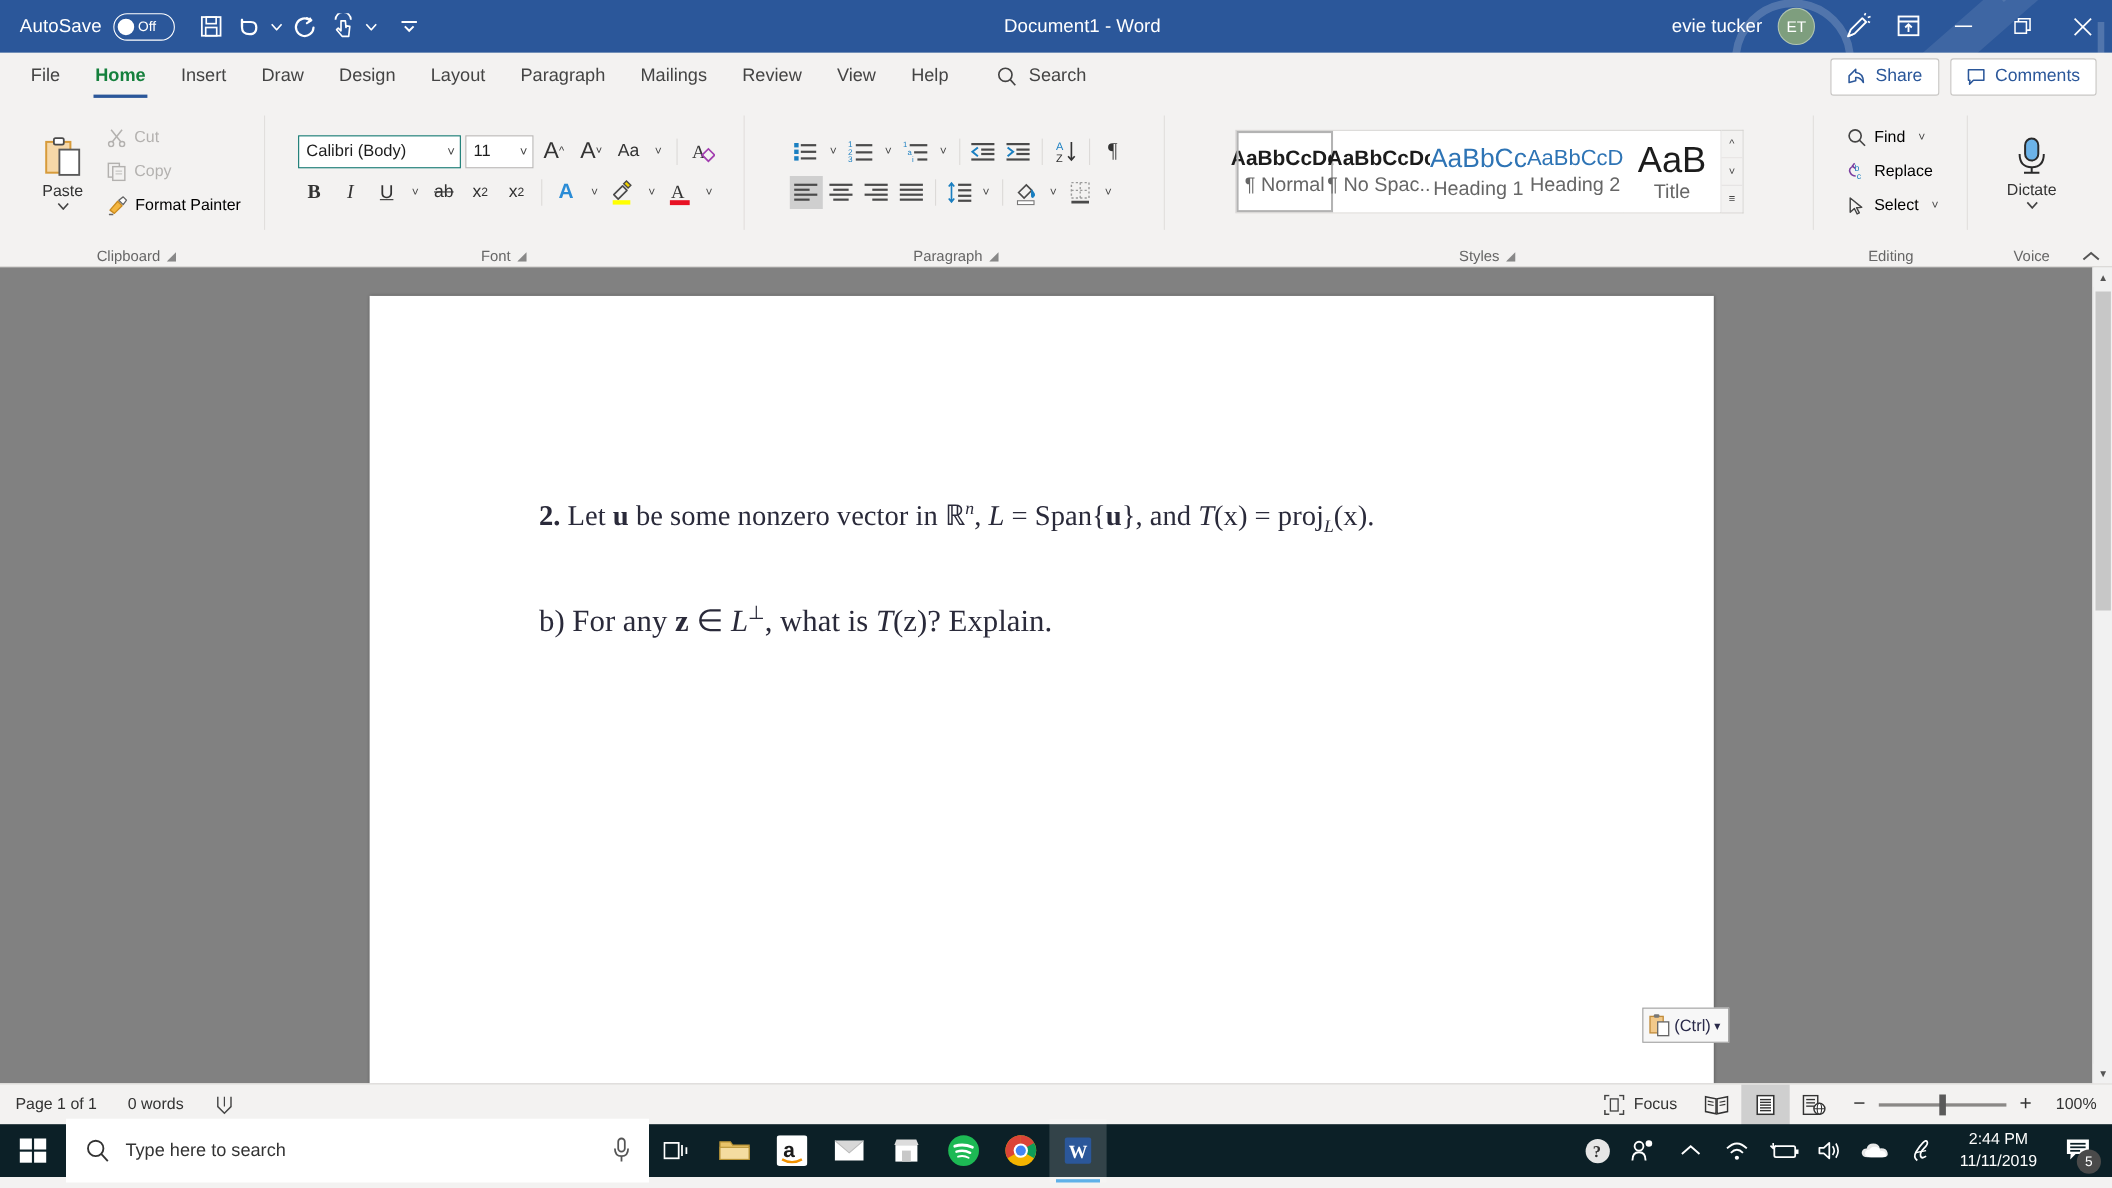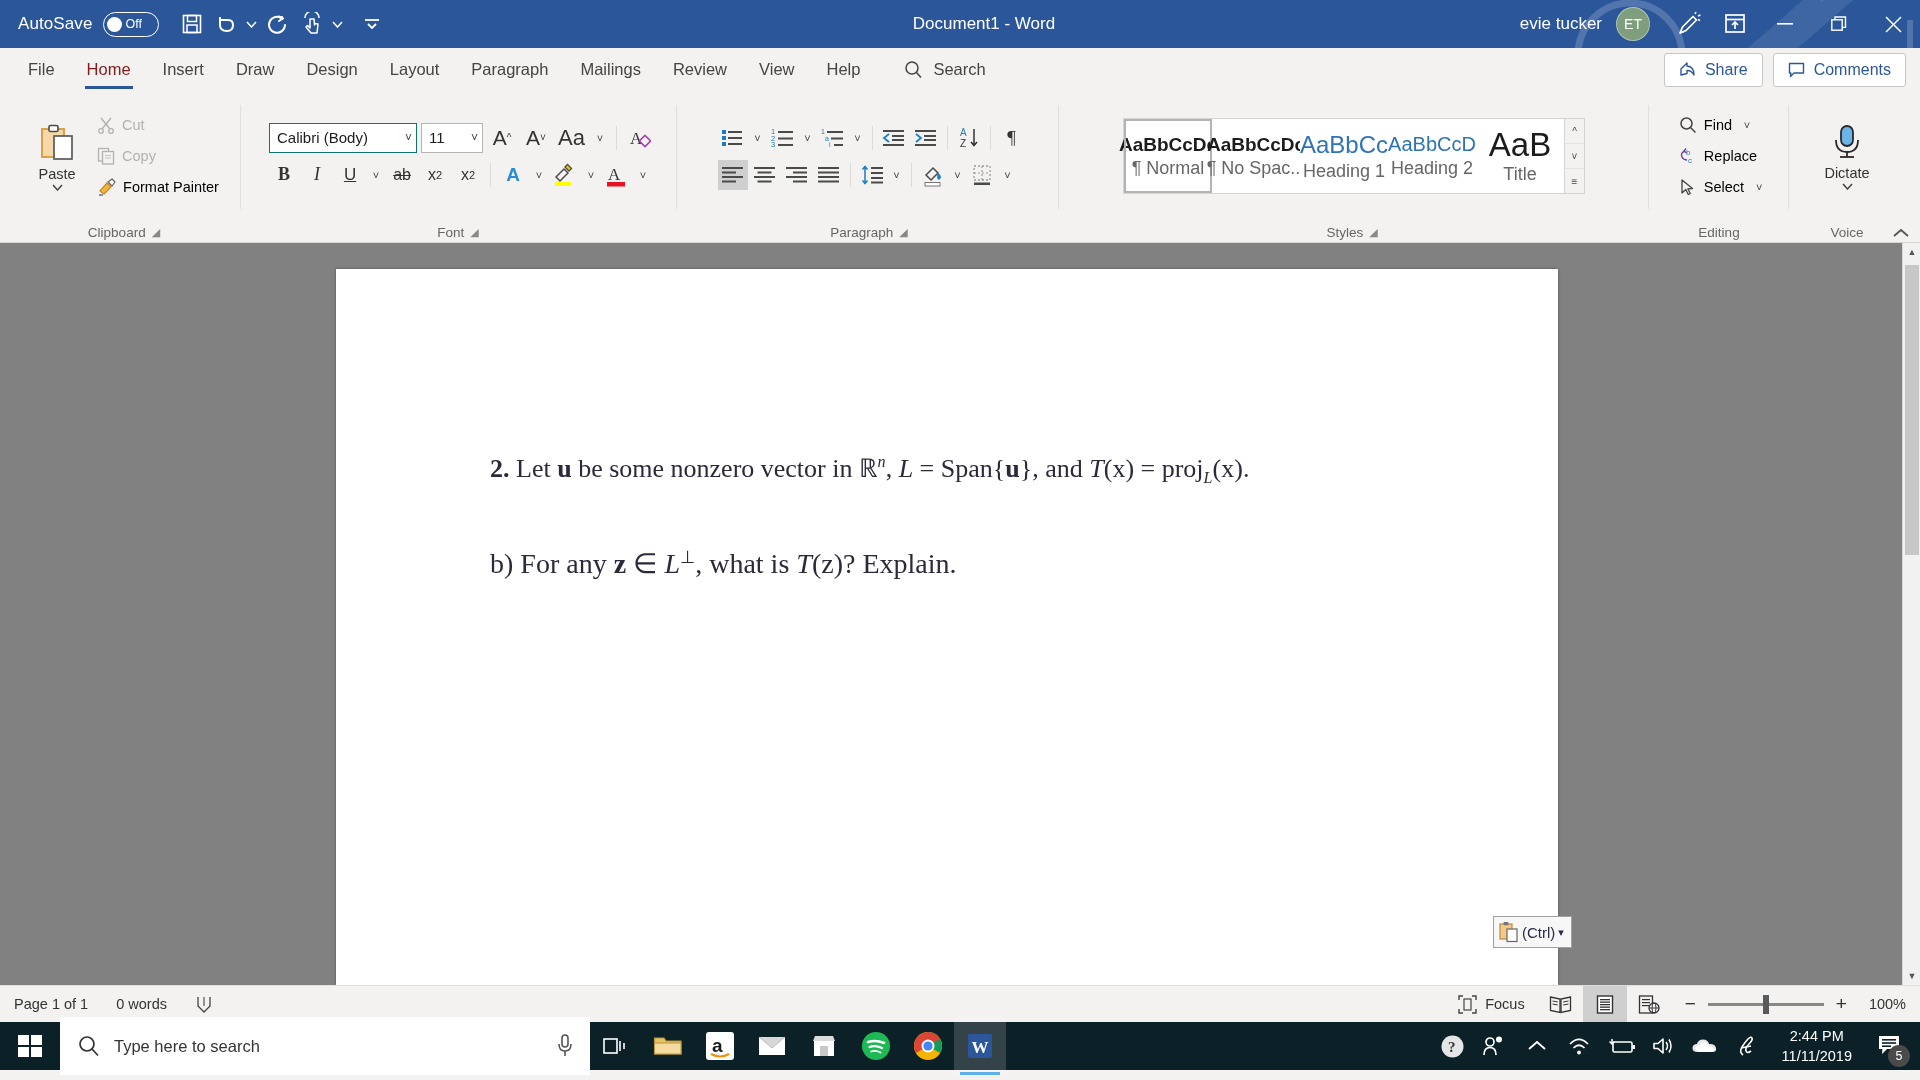--- a/index.html
+++ b/index.html
@@ -58,21 +58,21 @@
   
   .tabstrip {
     position: absolute; top: 48px; left: 0; width: 1920px; height: 43px;
     background: #f3f2f1; display: flex; align-items: center;
     padding-left: 12px; font-size: 16.5px; color: #333;
   }
   .tab {
     padding: 0 16px; height: 43px; line-height: 43px; position: relative; color: #444;
     white-space: nowrap;
   }
-  .tab.active { color: #7f1d1d; font-weight: normal; }
+  .tab.active { color: #15803d; font-weight: bold; }
   .tab.active::after {
     content: ""; position: absolute; left: 14px; right: 14px; bottom: 2px;
     height: 3px; background: #2b579a;
   }
   .search-box {
     display: flex; align-items: center; gap: 10px; margin-left: 28px;
     color: #444; font-size: 16.5px;
   }
   .tabstrip-right {
     margin-left: auto; display: flex; align-items: center; gap: 10px; padding-right: 14px;
@@ -435,21 +435,21 @@
             <span class="cbx-caret">˅</span>
           </div>
           <div class="tool" style="font-size:21px;">
             <span>A</span>
               <sup style="font-size:10px">^</sup>
           </div>
           <div class="tool" style="font-size:21px;">
             <span>A</span>
               <sup style="font-size:10px">˅</sup>
           </div>
-          <div class="tool" style="font-size:22px;">
+          <div class="tool" style="font-size:16px;">
             <span>Aa</span>
           </div>
           <div class="caret-sm">˅</div>
           <div class="vsep"></div>
           <div class="tool">
             <svg width="22" height="22" viewBox="0 0 22 22">
               <text x="1" y="17" font-size="17" font-family="Liberation Serif, serif" fill="#333">A</text>
               <rect x="12" y="10" width="8" height="8" transform="rotate(45 16 14)" fill="none" stroke="#a23fb0" stroke-width="1.6"></rect>
             </svg>
           </div>

